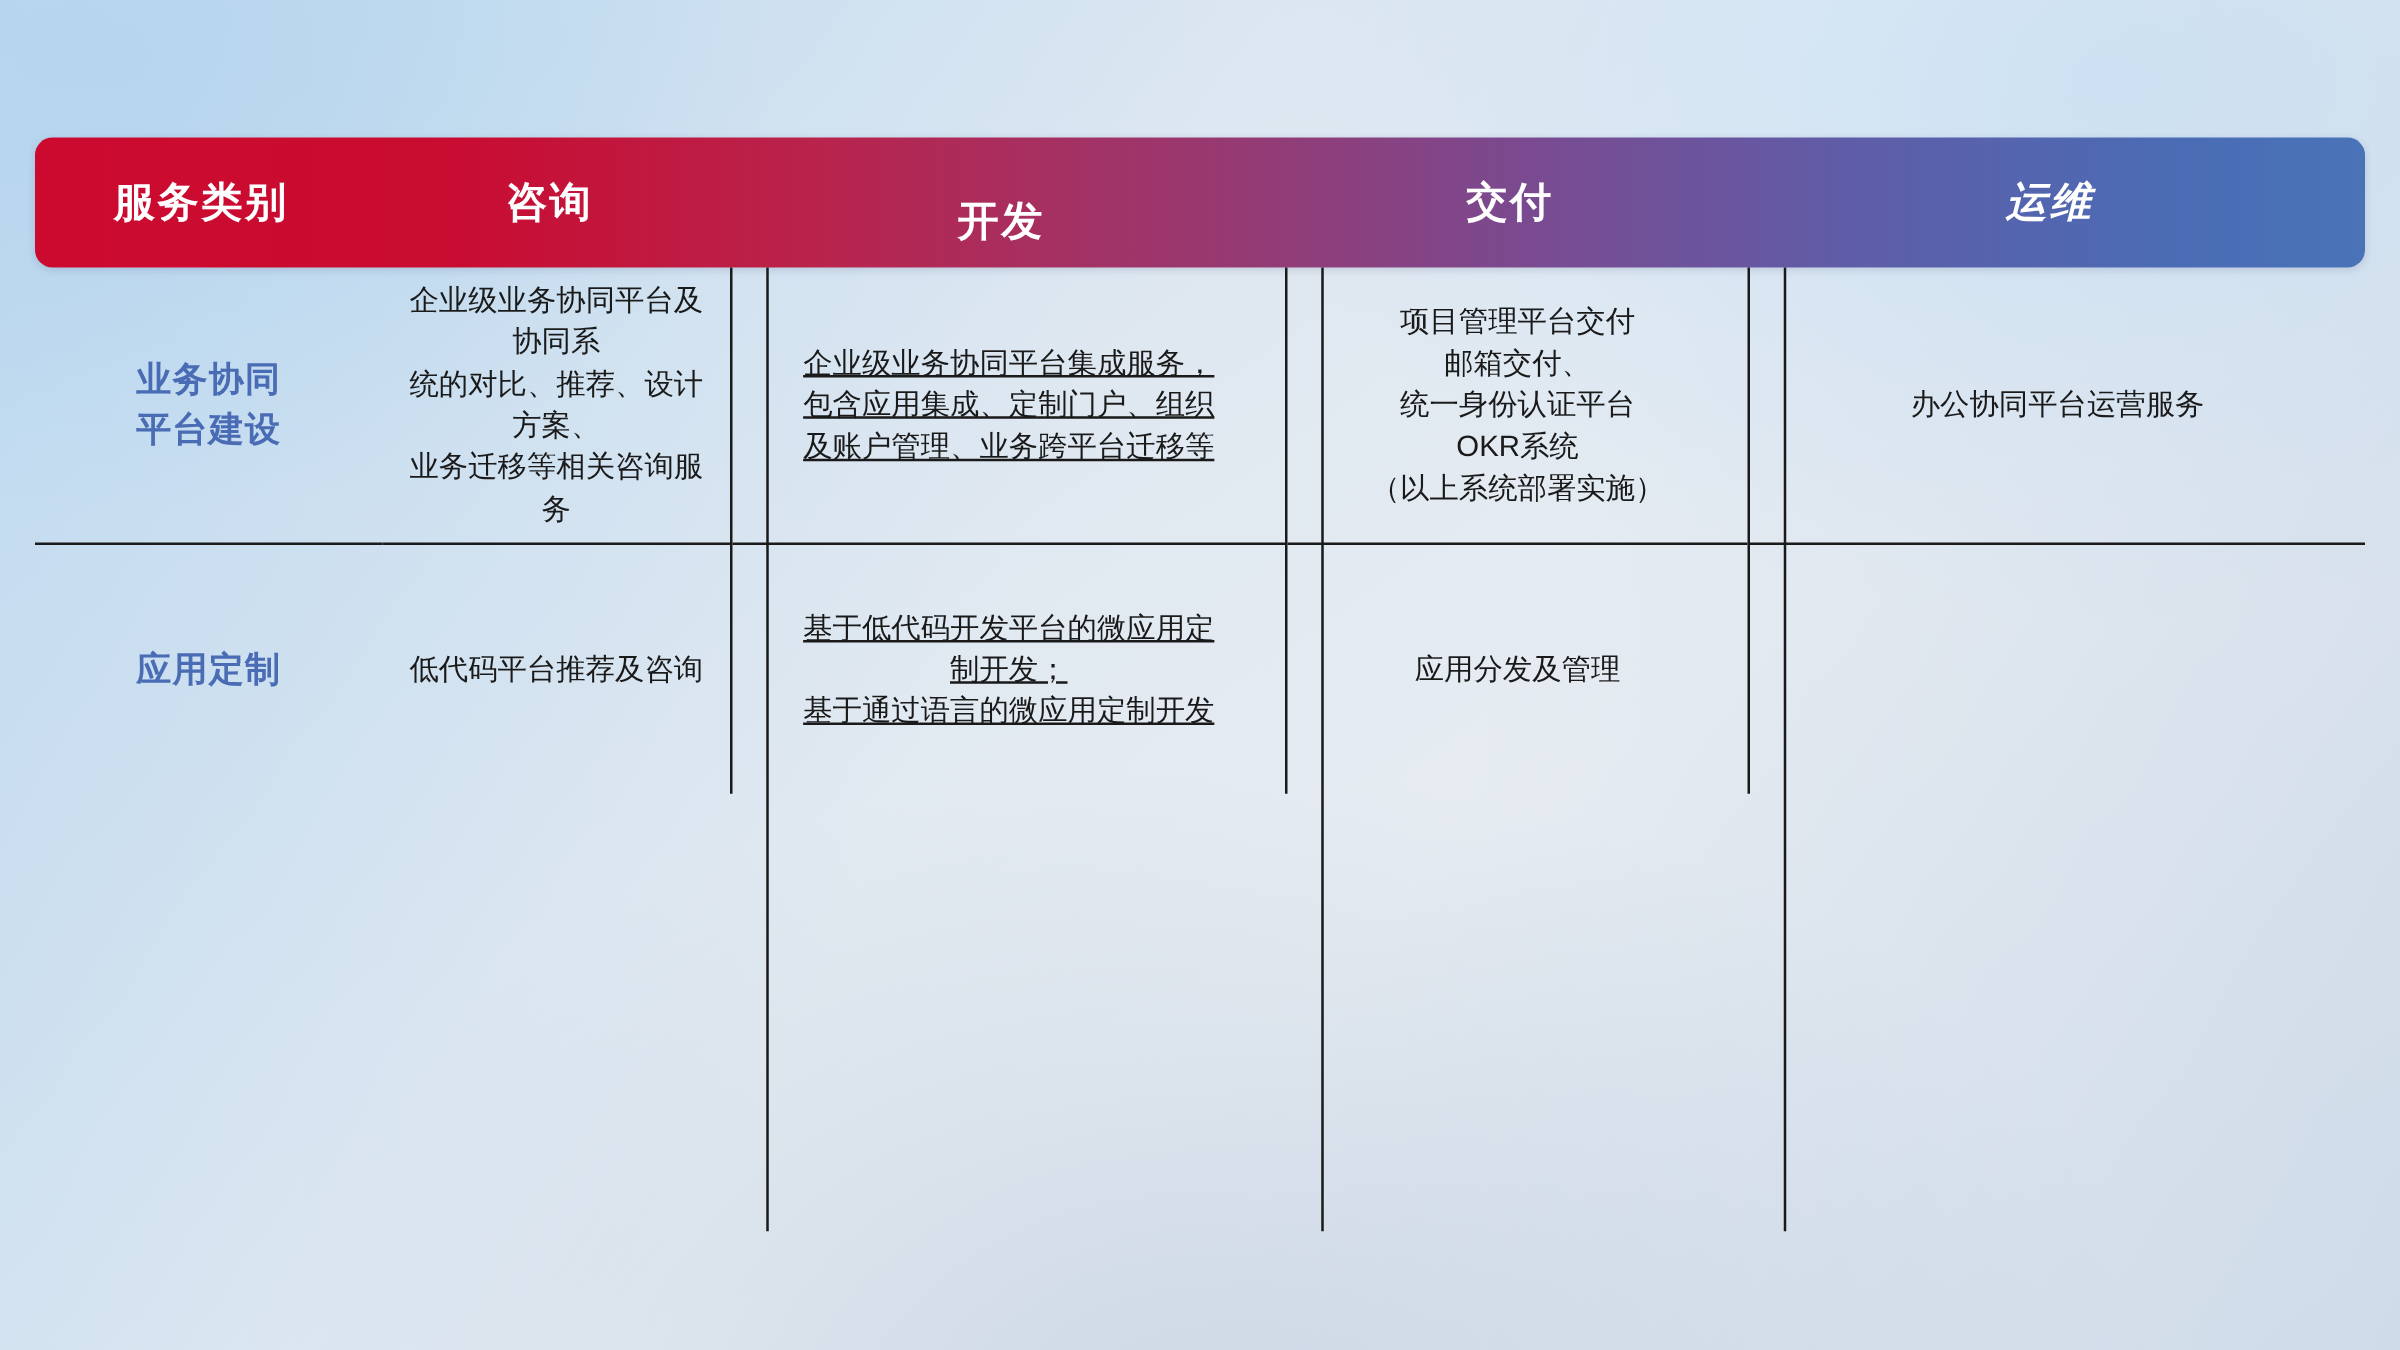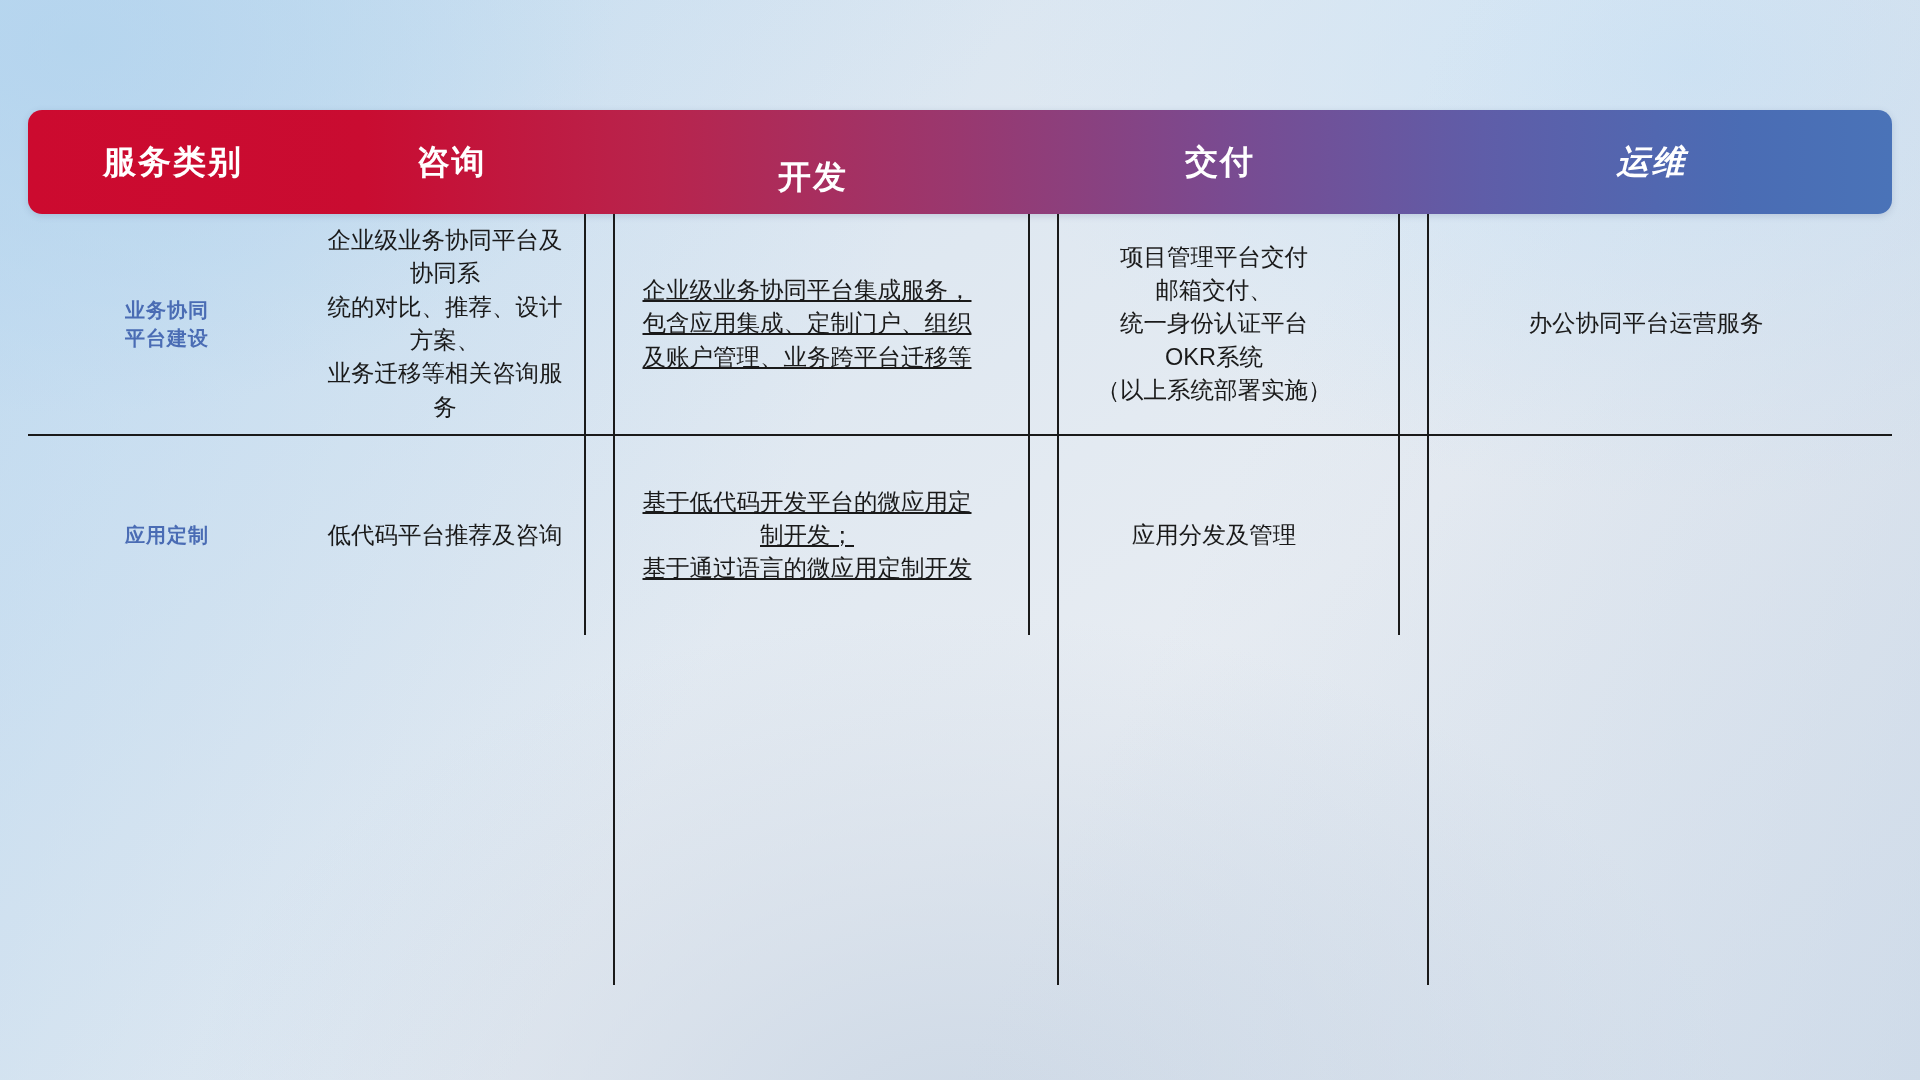--- a/index.html
+++ b/index.html
@@ -48,21 +48,21 @@
         #c90c31 18%,
         #b8244d 34%,
         #99386f 50%,
         #7a4a90 64%,
         #5f5da8 78%,
         #4a6cb4 92%,
         #4a73b8 100%);
     box-shadow:0 2px 7px rgba(60,80,120,.18);
   }
   .hdr-labels{
-    position:absolute;left:34px;top:110px;width:1864px;height:104px;
+    position:absolute;left:22px;top:110px;width:1864px;height:104px;
     display:flex;align-items:center;
   }
   .hdr-cell{
     color:#fff;font-size:33px;font-weight:bold;letter-spacing:2px;
     text-align:center;
   }
   .hc0{width:278px;}
   .hc1{width:279px;}
   .hc2{width:444px;margin-top:30px;}
   .hc3{width:370px;}
@@ -73,21 +73,21 @@
     padding:10px 14px;border:0;vertical-align:middle;
     font-size:23.5px;line-height:1.42;color:#1a1a1a;text-align:center;
     white-space:pre-line;
   }
   tbody tr{height:207px;}
   tbody tr.r1{height:209px;}
   tbody tr.r2{height:155px;}
   tbody tr.r3{height:200px;}
 
   td.cat{
-    color:#4a6cb4;font-size:20px;font-weight:bold;letter-spacing:1px;
+    color:#4a6cb4;font-size:28px;font-weight:bold;letter-spacing:1px;
     line-height:1.42;width:278px;
   }
   td.c1{width:279px;}
   td.c2{width:444px;text-decoration:underline;}
   td.c3{width:370px;border-radius:30px;}
   td.c4{width:493px;}
 
   
   tbody tr + tr td{border-top:2.2px solid #1a1a1a;}
   tbody td.c2, tbody td.c3, tbody td.c4{border-left:2.2px solid #1a1a1a;}

